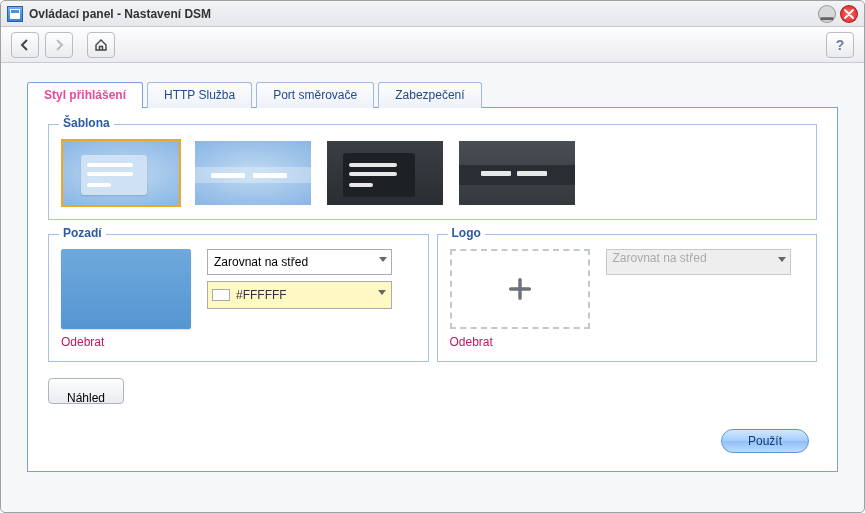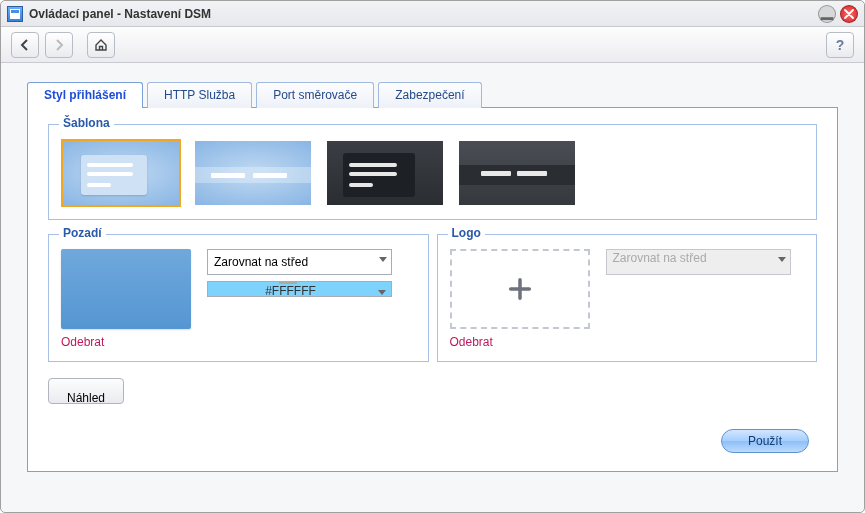--- a/index.html
+++ b/index.html
@@ -90,21 +90,21 @@
     margin-right: 4px;
     border-radius: 3px 3px 0 0;
     color:#254a8a;
     cursor:pointer;
     position:relative;
     top:1px;
   }
   .tab.active {
     background:#fff;
     font-weight:bold;
-    color:#1d4ed8;
+    color:#ec4899;
     border-color:#7aa2d8;
   }
   .tabpanel {
     border: 1px solid #7aa2d8;
     background:#fff;
     min-height: 360px;
     padding: 16px 20px 18px 20px;
     position:relative;
     z-index:1;
   }
@@ -175,25 +175,24 @@
   }
   .select-wrap { position:relative; display:inline-block; width:185px;}
   .select-wrap::after{
     content:""; position:absolute; right:5px; top:8px;
     border-left:4px solid transparent; border-right:4px solid transparent; border-top:5px solid #666;
     pointer-events:none;
   }
   .fake-select.disabled { background:#eee; color:#aaa; border-color:#c5c8ce;}
   .color-select {
     display:flex; align-items:center;
-    width:185px; height:16px;
-    border:1px solid #a8adb5; background:#7dd3fc;
+    width:185px; height:28px;
+    border:1px solid #a8adb5; background:#fef9c3;
     padding:0 22px 0 4px;
     position:relative;
-    flex-direction:column;
   }
   .color-swatch { width:18px; height:12px; background:#fff; border:1px solid #aaa; margin-right:6px;}
   .color-select::after{
     content:""; position:absolute; right:5px; top:8px;
     border-left:4px solid transparent; border-right:4px solid transparent; border-top:5px solid #666;
   }
   .logo-drop {
     width:140px; height:80px;
     border:2px dashed #c3c7cf;
     display:flex; align-items:center; justify-content:center;

